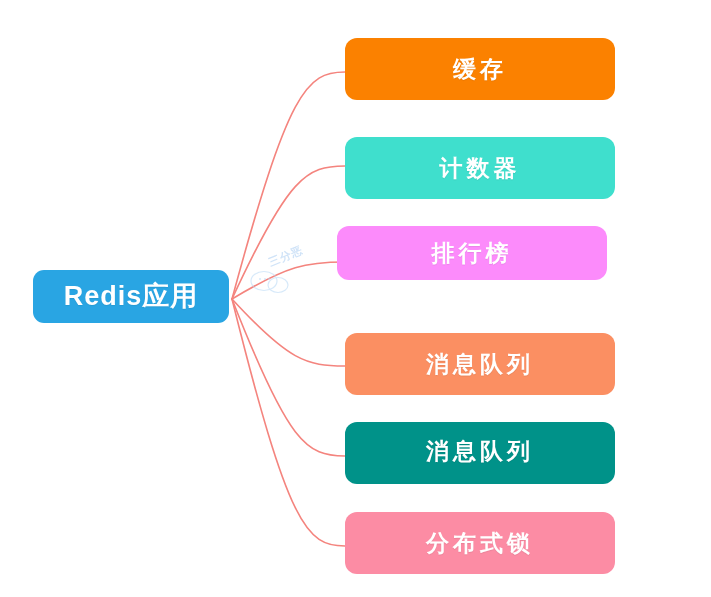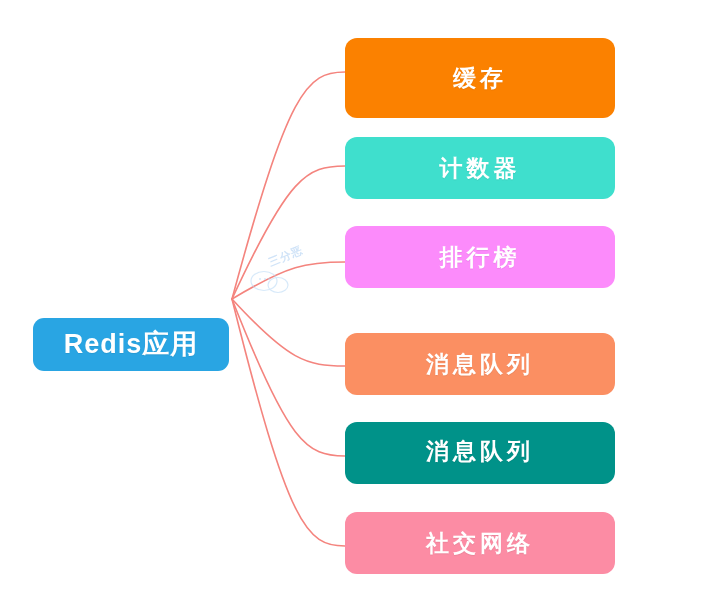--- a/index.html
+++ b/index.html
@@ -36,21 +36,20 @@
     color: #ffffff;
     font-weight: bold;
     letter-spacing: 2px;
     text-shadow: 0 1px 1px rgba(0,0,0,0.07);
     user-select: none;
   }
   .root-node {
     font-size: 27px;
     letter-spacing: 1px;
     border-radius: 11px;
-    margin-top: 48px;
   }
   .branch-node {
     font-size: 23px;
     letter-spacing: 4px;
   }
   .node-label {
     display: inline-block;
     line-height: 1;
     white-space: nowrap;
   }
@@ -89,37 +88,37 @@
       <path d="M 232 299 C 288.5 360.64, 306.58 366, 345 366" fill="none" stroke="#f4847e" stroke-width="1.6" stroke-linecap="round"></path>
       <path d="M 232 299 C 288.5 443.44, 306.58 456, 345 456" fill="none" stroke="#f4847e" stroke-width="1.6" stroke-linecap="round"></path>
       <path d="M 232 299 C 288.5 526.24, 306.58 546, 345 546" fill="none" stroke="#f4847e" stroke-width="1.6" stroke-linecap="round"></path>
     </svg>
 
   <div class="node root-node" id="root-node" style="left: 33px; top: 270px; width: 196px; height: 53px; background: rgb(41, 165, 227); color: rgb(255, 255, 255);">
     <span class="node-label">Redis应用</span>
   </div>
 
   <div id="branch-container">
-      <div class="node branch-node" style="left: 345px; top: 38px; width: 270px; height: 80px; background: rgb(251, 129, 0); color: rgb(255, 255, 255);">
+      <div class="node branch-node" style="left: 345px; top: 38px; width: 270px; height: 62px; background: rgb(251, 129, 0); color: rgb(255, 255, 255);">
         <span class="node-label">缓存</span>
       </div>
       <div class="node branch-node" style="left: 345px; top: 137px; width: 270px; height: 62px; background: rgb(63, 223, 205); color: rgb(255, 255, 255);">
         <span class="node-label">计数器</span>
       </div>
-      <div class="node branch-node" style="left: 345px; top: 226px; width: 270px; height: 62px; background: rgb(252, 139, 251); color: rgb(255, 255, 255);">
+      <div class="node branch-node" style="left: 337px; top: 226px; width: 270px; height: 54px; background: rgb(252, 139, 251); color: rgb(255, 255, 255);">
         <span class="node-label">排行榜</span>
       </div>
       <div class="node branch-node" style="left: 345px; top: 333px; width: 270px; height: 62px; background: rgb(251, 143, 98); color: rgb(255, 255, 255);">
         <span class="node-label">消息队列</span>
       </div>
       <div class="node branch-node" style="left: 345px; top: 422px; width: 270px; height: 62px; background: rgb(0, 146, 137); color: rgb(255, 255, 255); font-family: Liberation Mono, monospace;">
         <span class="node-label">消息队列</span>
       </div>
       <div class="node branch-node" style="left: 345px; top: 512px; width: 270px; height: 62px; background: rgb(252, 140, 164); color: rgb(255, 255, 255);">
-        <span class="node-label">社交网络</span>
+        <span class="node-label">分布式锁</span>
       </div>
     </div>
 
   <div id="watermark">
     <svg width="46" height="30" viewBox="0 0 46 30" style="position:absolute;left:0;top:14px;">
       <ellipse cx="14" cy="14" rx="13" ry="9.5" fill="none" stroke="#b7d8f5" stroke-width="1.2"></ellipse>
       <ellipse cx="28" cy="18" rx="10" ry="7.5" fill="none" stroke="#b7d8f5" stroke-width="1.2"></ellipse>
       <circle cx="10" cy="12" r="1.1" fill="#b7d8f5"></circle>
       <circle cx="15" cy="12" r="1.1" fill="#b7d8f5"></circle>
       <circle cx="19" cy="12" r="1.1" fill="#b7d8f5"></circle>

